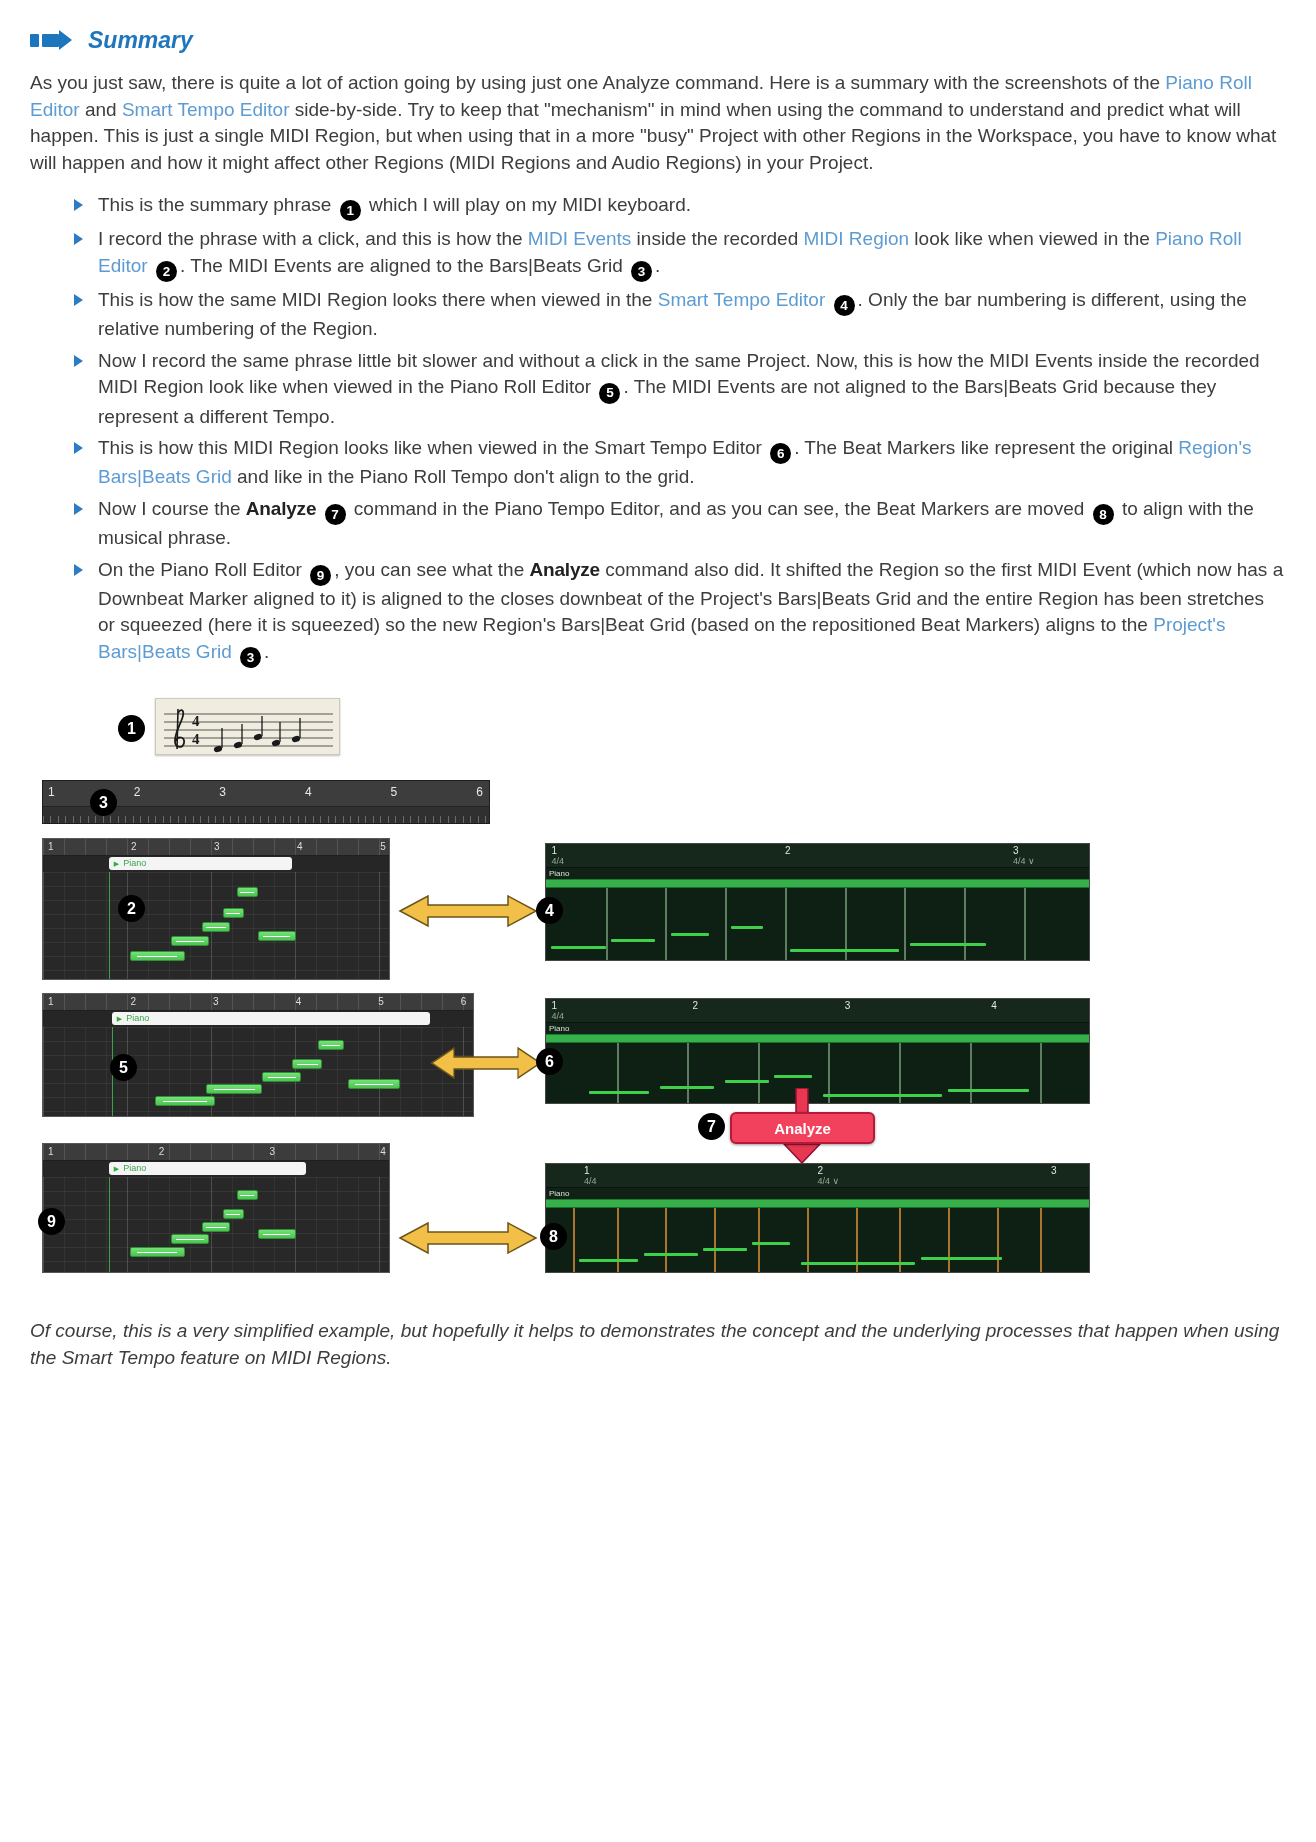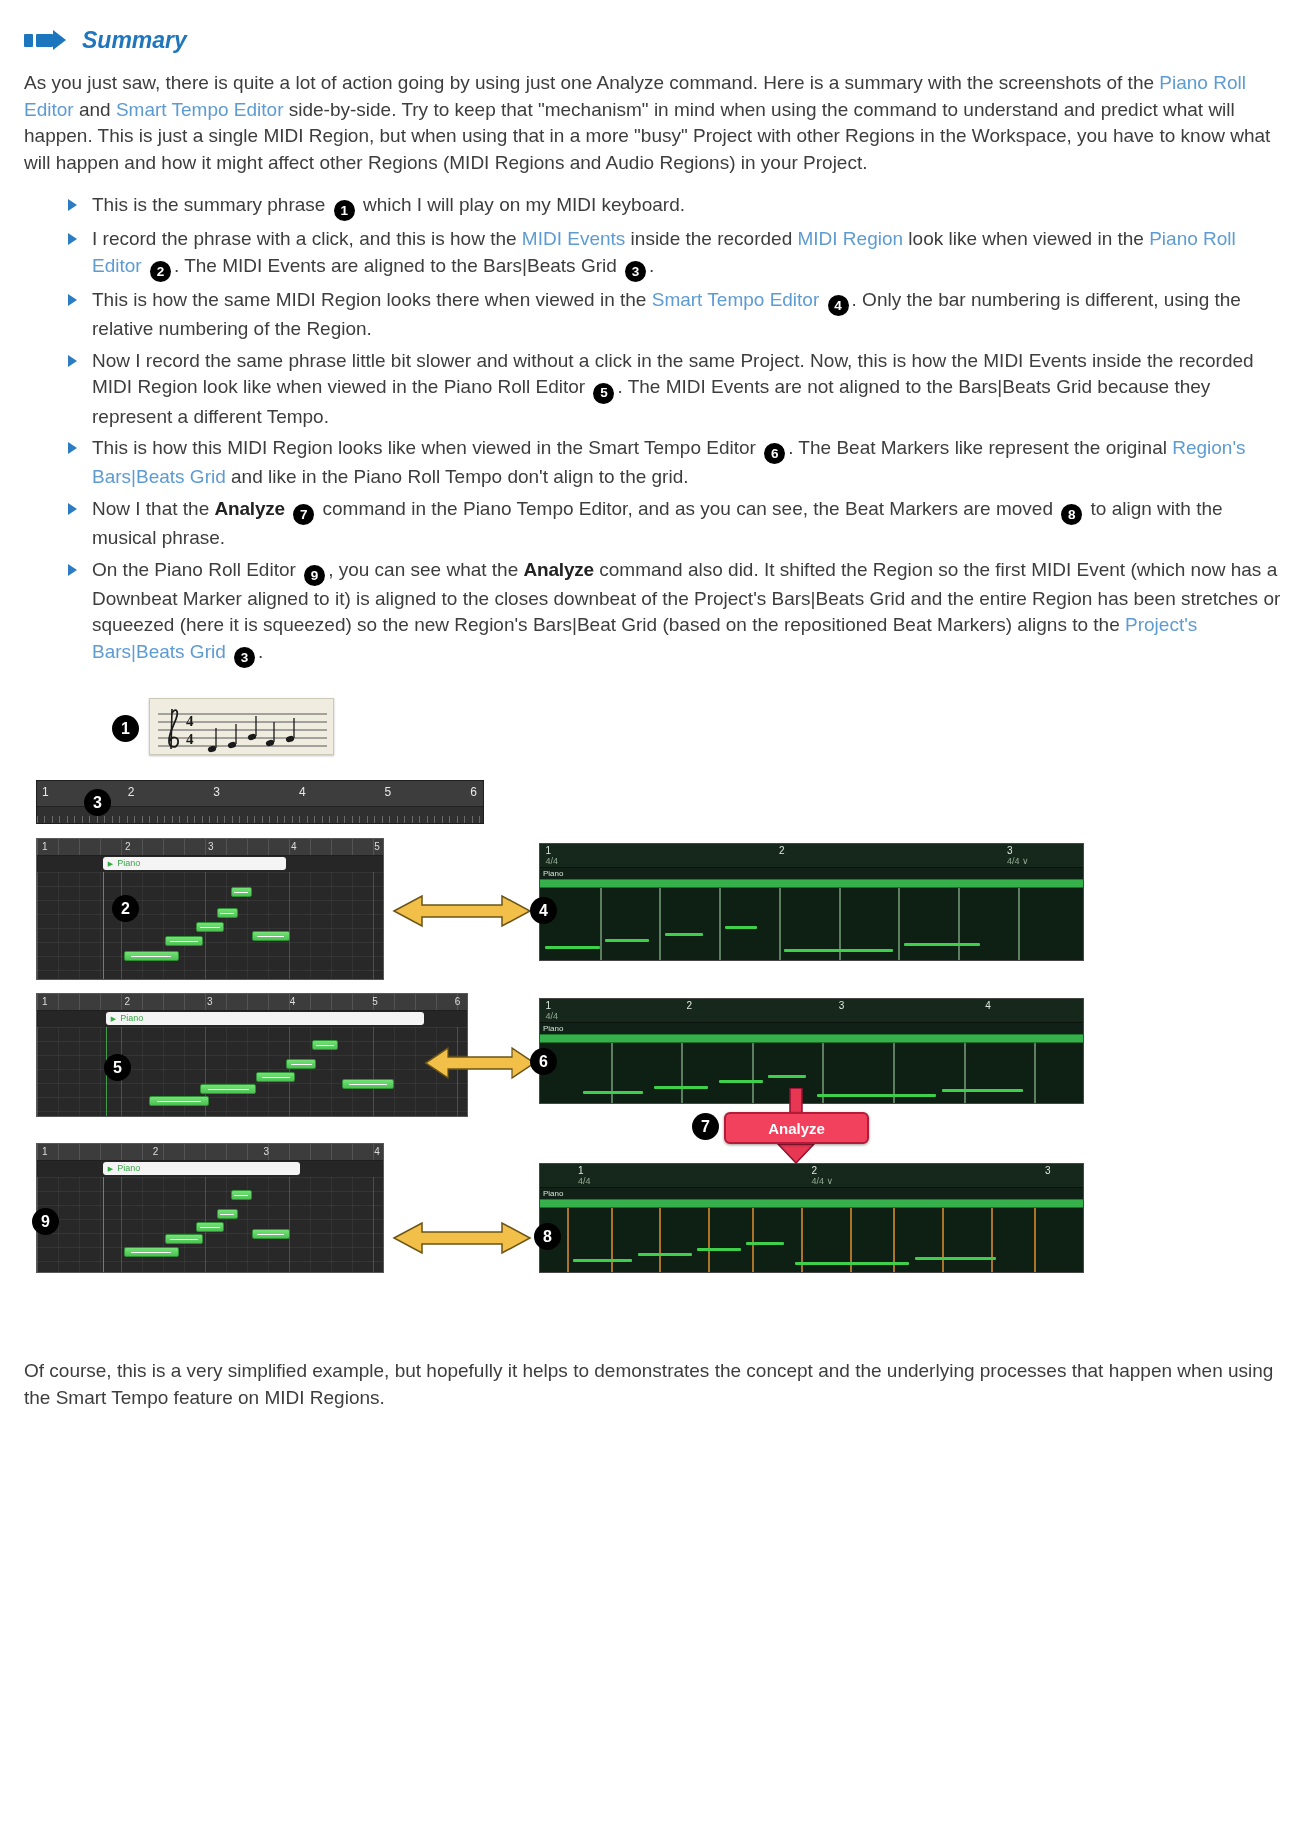--- a/index.html
+++ b/index.html
@@ -1,21 +1,21 @@
 <!DOCTYPE html>
 <html><head>
 <meta charset="utf-8">
 <style>
   * { margin:0; padding:0; box-sizing:border-box; }
   html,body { background:#ffffff; }
   body {
     width:1316px; height:1842px; position:relative; overflow:hidden;
     font-family:"Liberation Sans", sans-serif; color:#3d3d3d;
   }
-  .page { padding:24px 30px 0 24px; }
+  .page { padding:24px 30px 0 30px; }
 
   
   .heading-row { display:flex; align-items:center; gap:16px; height:32px; }
   .arrow-icon { display:inline-flex; align-items:center; }
   .arrow-icon .seg { width:9px; height:13px; background:#1b76bd; margin-right:3px; border-radius:1px; }
   .arrow-icon .shaft { width:17px; height:13px; background:#1b76bd; border-radius:1px; }
   .arrow-icon .head { width:0; height:0; border-left:13px solid #1b76bd; border-top:10px solid transparent; border-bottom:10px solid transparent; }
   .title { color:#1f76bc; font-size:23px; font-weight:bold; font-style:italic; }
 
   
@@ -82,21 +82,21 @@
   .te-body { position:relative; flex:1; overflow:hidden; background:#0e2013; }
   .te-vline { position:absolute; top:0; bottom:0; width:2px; opacity:.85; }
   .te-note { position:absolute; height:3px; background:#3ecf4b; border-radius:1px; }
 
   
   .h-arrow, .red-arrow { position:absolute; z-index:2; }
   .analyze-btn { position:absolute; z-index:3; width:145px; height:32px; background:#f2415c;
     border:2px solid #b51b38; border-radius:6px; color:#fff; font-weight:bold; font-size:15px;
     display:flex; align-items:center; justify-content:center; box-shadow:0 1px 3px rgba(0,0,0,.4); }
 
-  .outro { margin-top:70px; }
+  .outro { margin-top:30px;font-style:italic; }
 </style>
 </head>
 <body>
 
 <div class="page">
 
   <div class="heading-row">
     <span class="arrow-icon">
         <i class="seg"></i>
         <i class="shaft"></i>
@@ -123,21 +123,21 @@
     <div class="bullet">
       <span class="bullet-chevron"></span>
       <span class="bullet-text"><span>Now I record the same phrase little bit slower and without a click in the same Project. Now, this is how the MIDI Events inside the recorded MIDI Region look like when viewed in the Piano Roll Editor </span><span class="badge">5</span><span>. The MIDI Events are not aligned to the Bars|Beats Grid because they represent a different Tempo.</span></span>
     </div>
     <div class="bullet">
       <span class="bullet-chevron"></span>
       <span class="bullet-text"><span>This is how this MIDI Region looks like when viewed in the Smart Tempo Editor </span><span class="badge">6</span><span>. The Beat Markers like represent the original </span><span class="seg-link">Region's Bars|Beats Grid</span><span> and like in the Piano Roll Tempo don't align to the grid.</span></span>
     </div>
     <div class="bullet">
       <span class="bullet-chevron"></span>
-      <span class="bullet-text"><span>Now I that the </span><span class="seg-bold">Analyze</span><span> </span><span class="badge">7</span><span> command in the Piano Tempo Editor, and as you can see, the Beat Markers are moved </span><span class="badge">8</span><span> to align with the musical phrase.</span></span>
+      <span class="bullet-text"><span>Now I course the </span><span class="seg-bold">Analyze</span><span> </span><span class="badge">7</span><span> command in the Piano Tempo Editor, and as you can see, the Beat Markers are moved </span><span class="badge">8</span><span> to align with the musical phrase.</span></span>
     </div>
     <div class="bullet">
       <span class="bullet-chevron"></span>
       <span class="bullet-text"><span>On the Piano Roll Editor </span><span class="badge">9</span><span>, you can see what the </span><span class="seg-bold">Analyze</span><span> command also did. It shifted the Region so the first MIDI Event (which now has a Downbeat Marker aligned to it) is aligned to the closes downbeat of the Project's Bars|Beats Grid and the entire Region has been stretches or squeezed (here it is squeezed) so the new Region's Bars|Beat Grid (based on the repositioned Beat Markers) aligns to the </span><span class="seg-link">Project's Bars|Beats Grid</span><span> </span><span class="badge">3</span><span>.</span></span>
     </div>
   </div>
 
   <div class="diagram">
 
     <span class="badge badge-abs" style="left:88px;top:27px">1</span>

